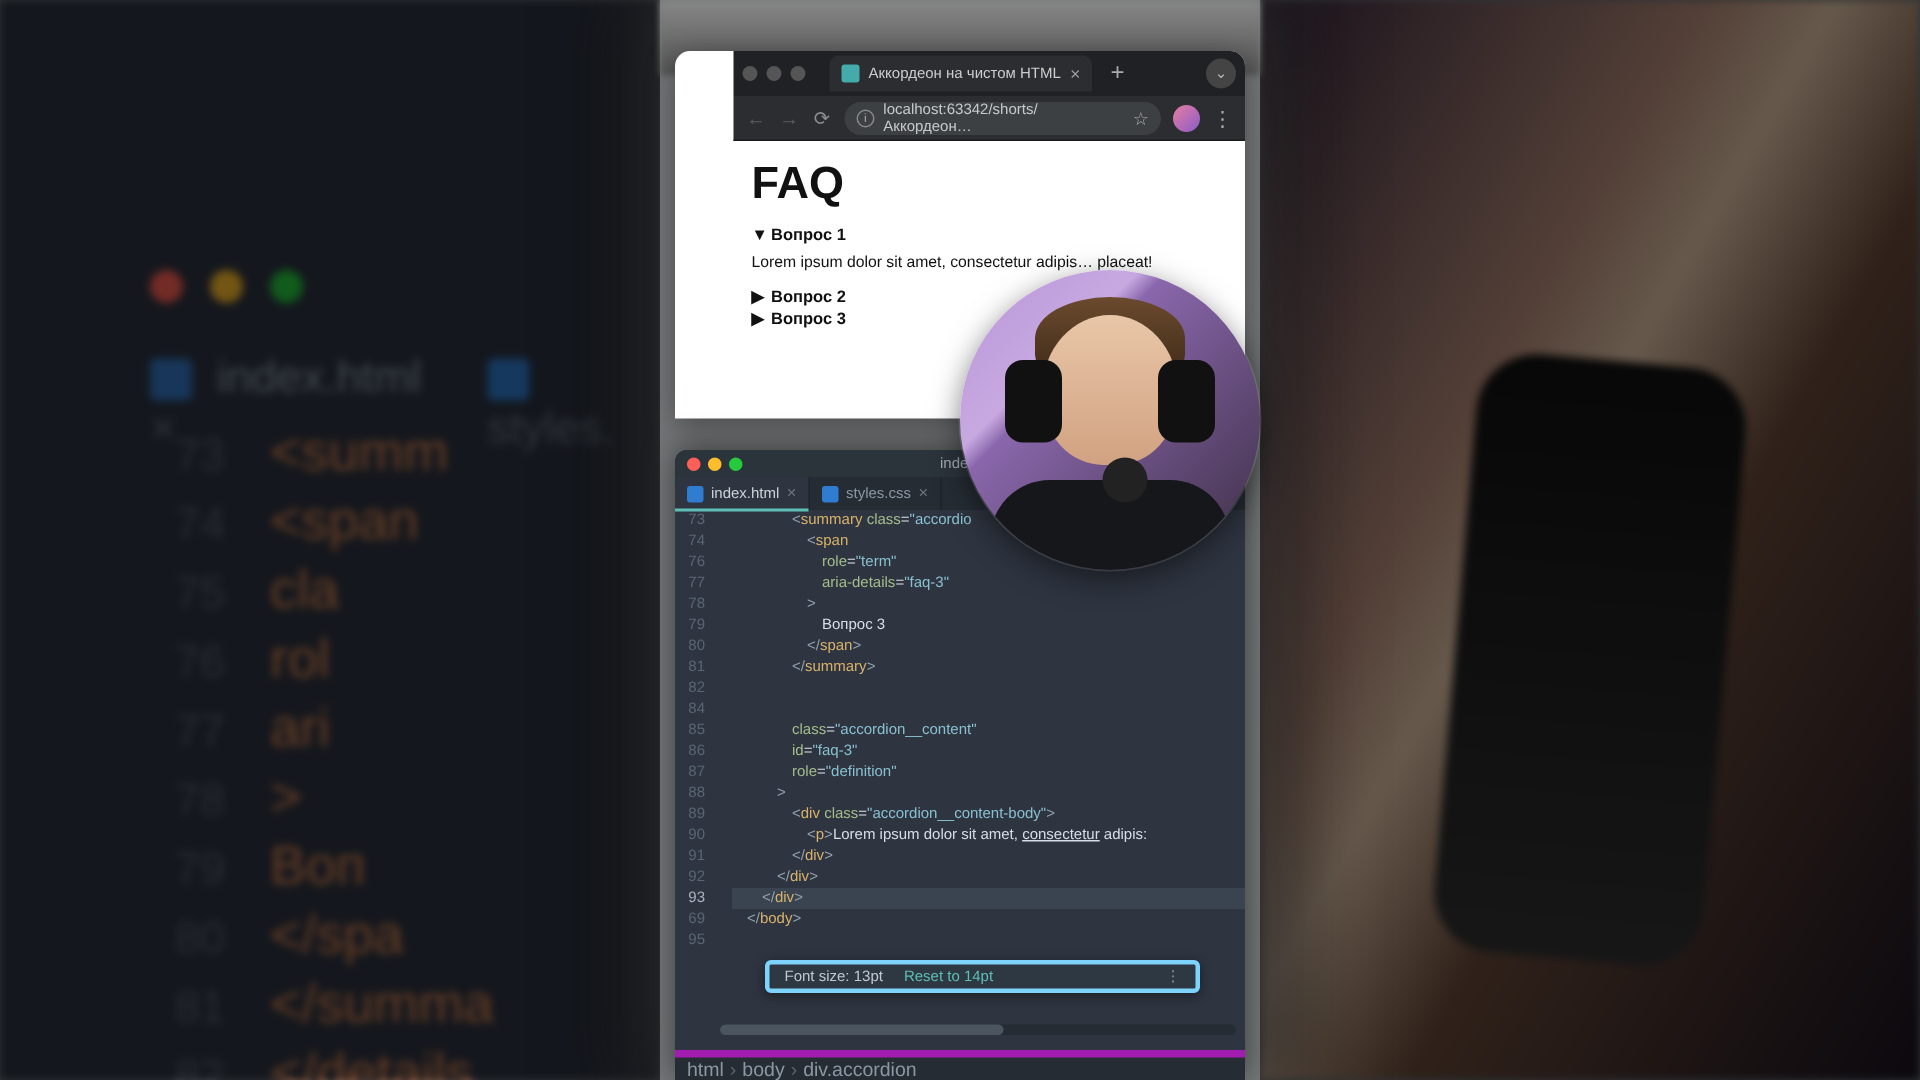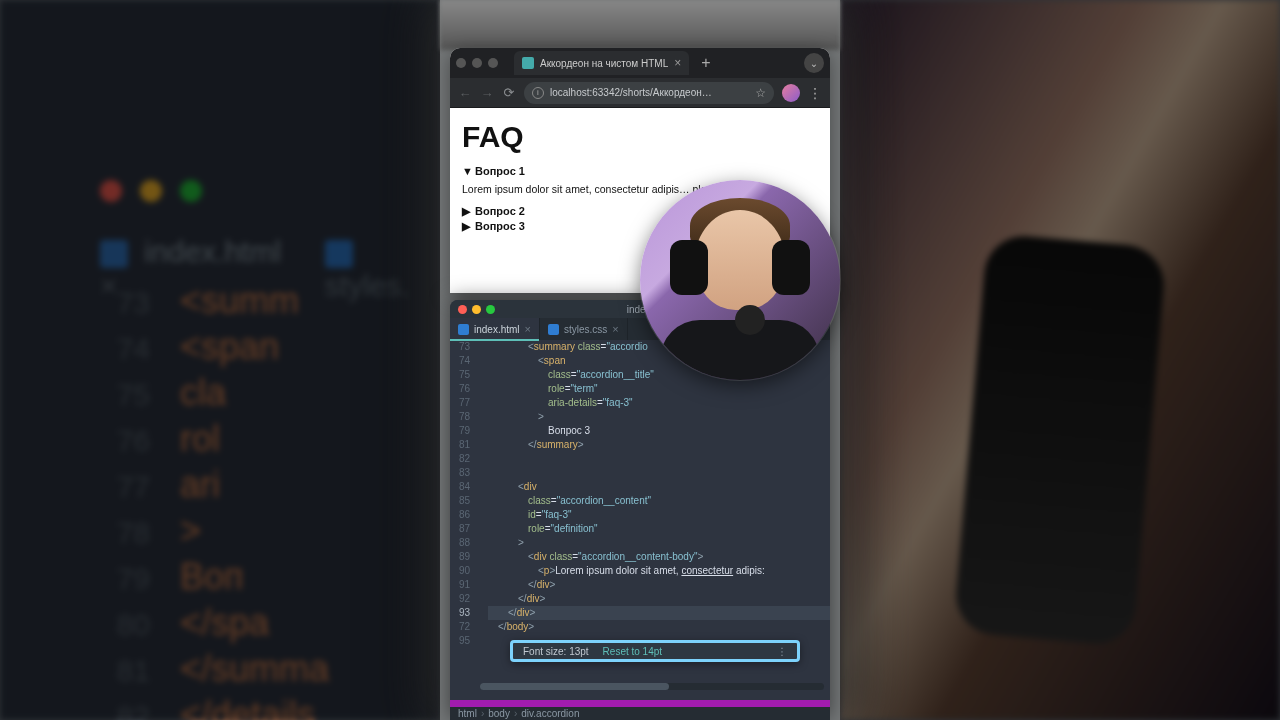--- a/index.html
+++ b/index.html
@@ -46,21 +46,21 @@
   .bg-tag{color:#e78a53;}
 
   
   .phone{position:absolute;left:440px;top:0;width:400px;height:720px;background:#747778;box-shadow:0 0 50px 10px rgba(255,255,255,0.15), -30px 0 40px rgba(0,0,0,0.5),30px 0 40px rgba(0,0,0,0.5);}
   .phone-inner{position:absolute;inset:0;}
 
   
   .top-strip{height:50px;background:linear-gradient(#888,#555);filter:blur(2px);}
 
   
-  .chrome{position:absolute;top:48px;left:10px;right:10px;height:245px;border-radius:10px 10px 0 0;overflow:hidden;background:#fff;box-shadow:0 4px 20px rgba(0,0,0,0.4);}
+  .chrome{position:absolute;top:34px;left:10px;right:10px;height:245px;border-radius:10px 10px 0 0;overflow:hidden;background:#fff;box-shadow:0 4px 20px rgba(0,0,0,0.4);padding-left:39px;}
   .chrome-tabs{height:30px;background:var(--chrome-darker);display:flex;align-items:center;padding:0 6px;gap:6px;}
   .win-dots{display:flex;gap:6px;margin-right:10px;}
   .win-dots span{width:10px;height:10px;border-radius:50%;background:#555;}
   .tab{height:24px;background:var(--chrome-dark);border-radius:6px 6px 0 0;display:flex;align-items:center;padding:0 8px;gap:6px;color:#ccc;font-size:10px;min-width:140px;}
   .tab .favicon{width:12px;height:12px;background:#4aa;border-radius:2px;}
   .tab .x{margin-left:auto;color:#999;font-size:12px;}
   .plus{color:#aaa;font-size:16px;padding:0 6px;}
   .tab-drop{margin-left:auto;width:20px;height:20px;border-radius:50%;background:#444;color:#bbb;display:flex;align-items:center;justify-content:center;font-size:10px;}
 
   .chrome-bar{height:30px;background:var(--chrome-dark);display:flex;align-items:center;gap:8px;padding:0 8px;border-bottom:1px solid #1a1b1d;}
@@ -107,21 +107,21 @@
   .t-txt{color:#d8dee9;}
   .t-punc{color:#8fa0ac;}
 
   .hscroll{position:absolute;bottom:30px;left:30px;right:6px;height:7px;background:#252c33;border-radius:4px;}
   .hscroll .thumb{position:absolute;left:0;width:55%;top:0;bottom:0;background:#4a5560;border-radius:4px;}
 
   .tooltip{position:absolute;bottom:58px;left:60px;right:30px;height:22px;background:#2e3842;border:3px solid #7dd3fc;border-radius:4px;display:flex;align-items:center;font-size:10px;color:#c0c8d0;padding:0 10px;gap:14px;box-shadow:0 2px 8px rgba(0,0,0,0.4);}
   .tooltip .reset{color:#5ebfb8;}
   .tooltip .k{margin-left:auto;color:#8a97a3;}
 
-  .breadcrumb{position:absolute;bottom:0;left:0;right:0;height:20px;background:#252c33;display:flex;align-items:center;gap:4px;padding:0 8px;font-size:10px;color:#8a97a3;border-top:7px solid #a21caf;margin-top:40px;}
+  .breadcrumb{position:absolute;bottom:0;left:0;right:0;height:20px;background:#252c33;display:flex;align-items:center;gap:4px;padding:0 8px;font-size:13px;color:#8a97a3;border-top:5px solid #a21caf;margin-top:40px;}
   .breadcrumb .sep{opacity:.5;}
 
   
   .presenter{position:absolute;top:180px;left:640px;width:200px;height:200px;border-radius:50%;overflow:hidden;box-shadow:0 6px 20px rgba(0,0,0,0.5),0 0 0 1px rgba(255,255,255,0.2);background:linear-gradient(135deg,#b995d9 0%,#c7a9e0 30%,#8a67ac 35%,#3a2d42 100%);}
   .presenter .head{position:absolute;top:30px;left:55px;width:90px;height:100px;border-radius:50% 50% 45% 45%;background:linear-gradient(#e9c6a8,#d1a281);}
   .presenter .hair{position:absolute;top:18px;left:50px;width:100px;height:55px;border-radius:50% 50% 30% 30%;background:linear-gradient(#6b4a2e,#3e2a18);}
   .presenter .body{position:absolute;bottom:-10px;left:20px;right:20px;height:70px;background:#16171a;border-radius:40px 40px 0 0;}
   .presenter .headset{position:absolute;top:60px;left:30px;width:38px;height:55px;border-radius:12px;background:#111;}
   .presenter .headset2{position:absolute;top:60px;right:30px;width:38px;height:55px;border-radius:12px;background:#111;}
   .presenter .micarm{position:absolute;top:125px;left:95px;width:30px;height:30px;background:#222;border-radius:50%;}
@@ -257,39 +257,38 @@
             </div>
             <div class="ide-tab">
               <span class="ico ico-css"></span>
               <span>styles.css</span>
               <span class="x">×</span>
             </div>
           </div>
         <div class="ide-body" id="ide-code">
             <div class="crow"><span class="ln">73</span><span class="fold"></span><span class="code"><span class="ind"></span><span class="ind"></span><span class="ind"></span><span class="ind"></span><span class="t-punc">&lt;</span><span class="t-tag">summary</span> <span class="t-attr">class</span>=<span class="t-str">"accordio</span></span></div>
             <div class="crow"><span class="ln">74</span><span class="fold"></span><span class="code"><span class="ind"></span><span class="ind"></span><span class="ind"></span><span class="ind"></span><span class="ind"></span><span class="t-punc">&lt;</span><span class="t-tag">span</span></span></div>
-            <div class="crow"><span class="ln">75</span><span class="fold"></span><span class="code"><span class="ind"></span><span class="ind"></span><span class="ind"></span><span class="ind"></span><span class="ind"></span><span class="ind"></span><span class="t-attr">class</span>=<span class="t-str">"accordion__title"</span></span></div>
             <div class="crow"><span class="ln">76</span><span class="fold"></span><span class="code"><span class="ind"></span><span class="ind"></span><span class="ind"></span><span class="ind"></span><span class="ind"></span><span class="ind"></span><span class="t-attr">role</span>=<span class="t-str">"term"</span></span></div>
             <div class="crow"><span class="ln">77</span><span class="fold"></span><span class="code"><span class="ind"></span><span class="ind"></span><span class="ind"></span><span class="ind"></span><span class="ind"></span><span class="ind"></span><span class="t-attr">aria-details</span>=<span class="t-str">"faq-3"</span></span></div>
             <div class="crow"><span class="ln">78</span><span class="fold"></span><span class="code"><span class="ind"></span><span class="ind"></span><span class="ind"></span><span class="ind"></span><span class="ind"></span><span class="t-punc">&gt;</span></span></div>
             <div class="crow"><span class="ln">79</span><span class="fold"></span><span class="code"><span class="ind"></span><span class="ind"></span><span class="ind"></span><span class="ind"></span><span class="ind"></span><span class="ind"></span><span class="t-txt">Вопрос 3</span></span></div>
+            <div class="crow"><span class="ln">80</span><span class="fold"></span><span class="code"><span class="ind"></span><span class="ind"></span><span class="ind"></span><span class="ind"></span><span class="ind"></span><span class="t-punc">&lt;/</span><span class="t-tag">span</span><span class="t-punc">&gt;</span></span></div>
             <div class="crow"><span class="ln">81</span><span class="fold"></span><span class="code"><span class="ind"></span><span class="ind"></span><span class="ind"></span><span class="ind"></span><span class="t-punc">&lt;/</span><span class="t-tag">summary</span><span class="t-punc">&gt;</span></span></div>
             <div class="crow"><span class="ln">82</span><span class="fold"></span></div>
-            <div class="crow"><span class="ln">83</span><span class="fold"></span><span class="code"><span class="ind"></span><span class="ind"></span><span class="ind"></span></span></div>
-            <div class="crow"><span class="ln">84</span><span class="fold"></span><span class="code"><span class="ind"></span><span class="ind"></span><span class="ind"></span><span class="t-punc">&lt;</span><span class="t-tag">div</span></span></div>
+            <div class="crow"><span class="ln">84</span><span class="fold"></span></div>
             <div class="crow"><span class="ln">85</span><span class="fold"></span><span class="code"><span class="ind"></span><span class="ind"></span><span class="ind"></span><span class="ind"></span><span class="t-attr">class</span>=<span class="t-str">"accordion__content"</span></span></div>
             <div class="crow"><span class="ln">86</span><span class="fold"></span><span class="code"><span class="ind"></span><span class="ind"></span><span class="ind"></span><span class="ind"></span><span class="t-attr">id</span>=<span class="t-str">"faq-3"</span></span></div>
             <div class="crow"><span class="ln">87</span><span class="fold"></span><span class="code"><span class="ind"></span><span class="ind"></span><span class="ind"></span><span class="ind"></span><span class="t-attr">role</span>=<span class="t-str">"definition"</span></span></div>
             <div class="crow"><span class="ln">88</span><span class="fold"></span><span class="code"><span class="ind"></span><span class="ind"></span><span class="ind"></span><span class="t-punc">&gt;</span></span></div>
             <div class="crow"><span class="ln">89</span><span class="fold"></span><span class="code"><span class="ind"></span><span class="ind"></span><span class="ind"></span><span class="ind"></span><span class="t-punc">&lt;</span><span class="t-tag">div</span> <span class="t-attr">class</span>=<span class="t-str">"accordion__content-body"</span><span class="t-punc">&gt;</span></span></div>
             <div class="crow"><span class="ln">90</span><span class="fold"></span><span class="code"><span class="ind"></span><span class="ind"></span><span class="ind"></span><span class="ind"></span><span class="ind"></span><span class="t-punc">&lt;</span><span class="t-tag">p</span><span class="t-punc">&gt;</span><span class="t-txt">Lorem ipsum dolor sit amet, <u>consectetur</u> adipis:</span></span></div>
             <div class="crow"><span class="ln">91</span><span class="fold"></span><span class="code"><span class="ind"></span><span class="ind"></span><span class="ind"></span><span class="ind"></span><span class="t-punc">&lt;/</span><span class="t-tag">div</span><span class="t-punc">&gt;</span></span></div>
             <div class="crow"><span class="ln">92</span><span class="fold"></span><span class="code"><span class="ind"></span><span class="ind"></span><span class="ind"></span><span class="t-punc">&lt;/</span><span class="t-tag">div</span><span class="t-punc">&gt;</span></span></div>
             <div class="crow hi"><span class="ln">93</span><span class="fold"></span><span class="code"><span class="ind"></span><span class="ind"></span><span class="t-punc">&lt;/</span><span class="t-tag">div</span><span class="t-punc">&gt;</span></span></div>
-            <div class="crow"><span class="ln">72</span><span class="fold"></span><span class="code"><span class="ind"></span><span class="t-punc">&lt;/</span><span class="t-tag">body</span><span class="t-punc">&gt;</span></span></div>
+            <div class="crow"><span class="ln">69</span><span class="fold"></span><span class="code"><span class="ind"></span><span class="t-punc">&lt;/</span><span class="t-tag">body</span><span class="t-punc">&gt;</span></span></div>
             <div class="crow"><span class="ln">95</span><span class="fold"></span><span class="code"></span></div>
           </div>
         <div class="tooltip">
           <span>Font size: 13pt</span>
           <span class="reset">Reset to 14pt</span>
           <span class="k">⋮</span>
         </div>
         <div class="hscroll">
           <div class="thumb"></div>
         </div>

